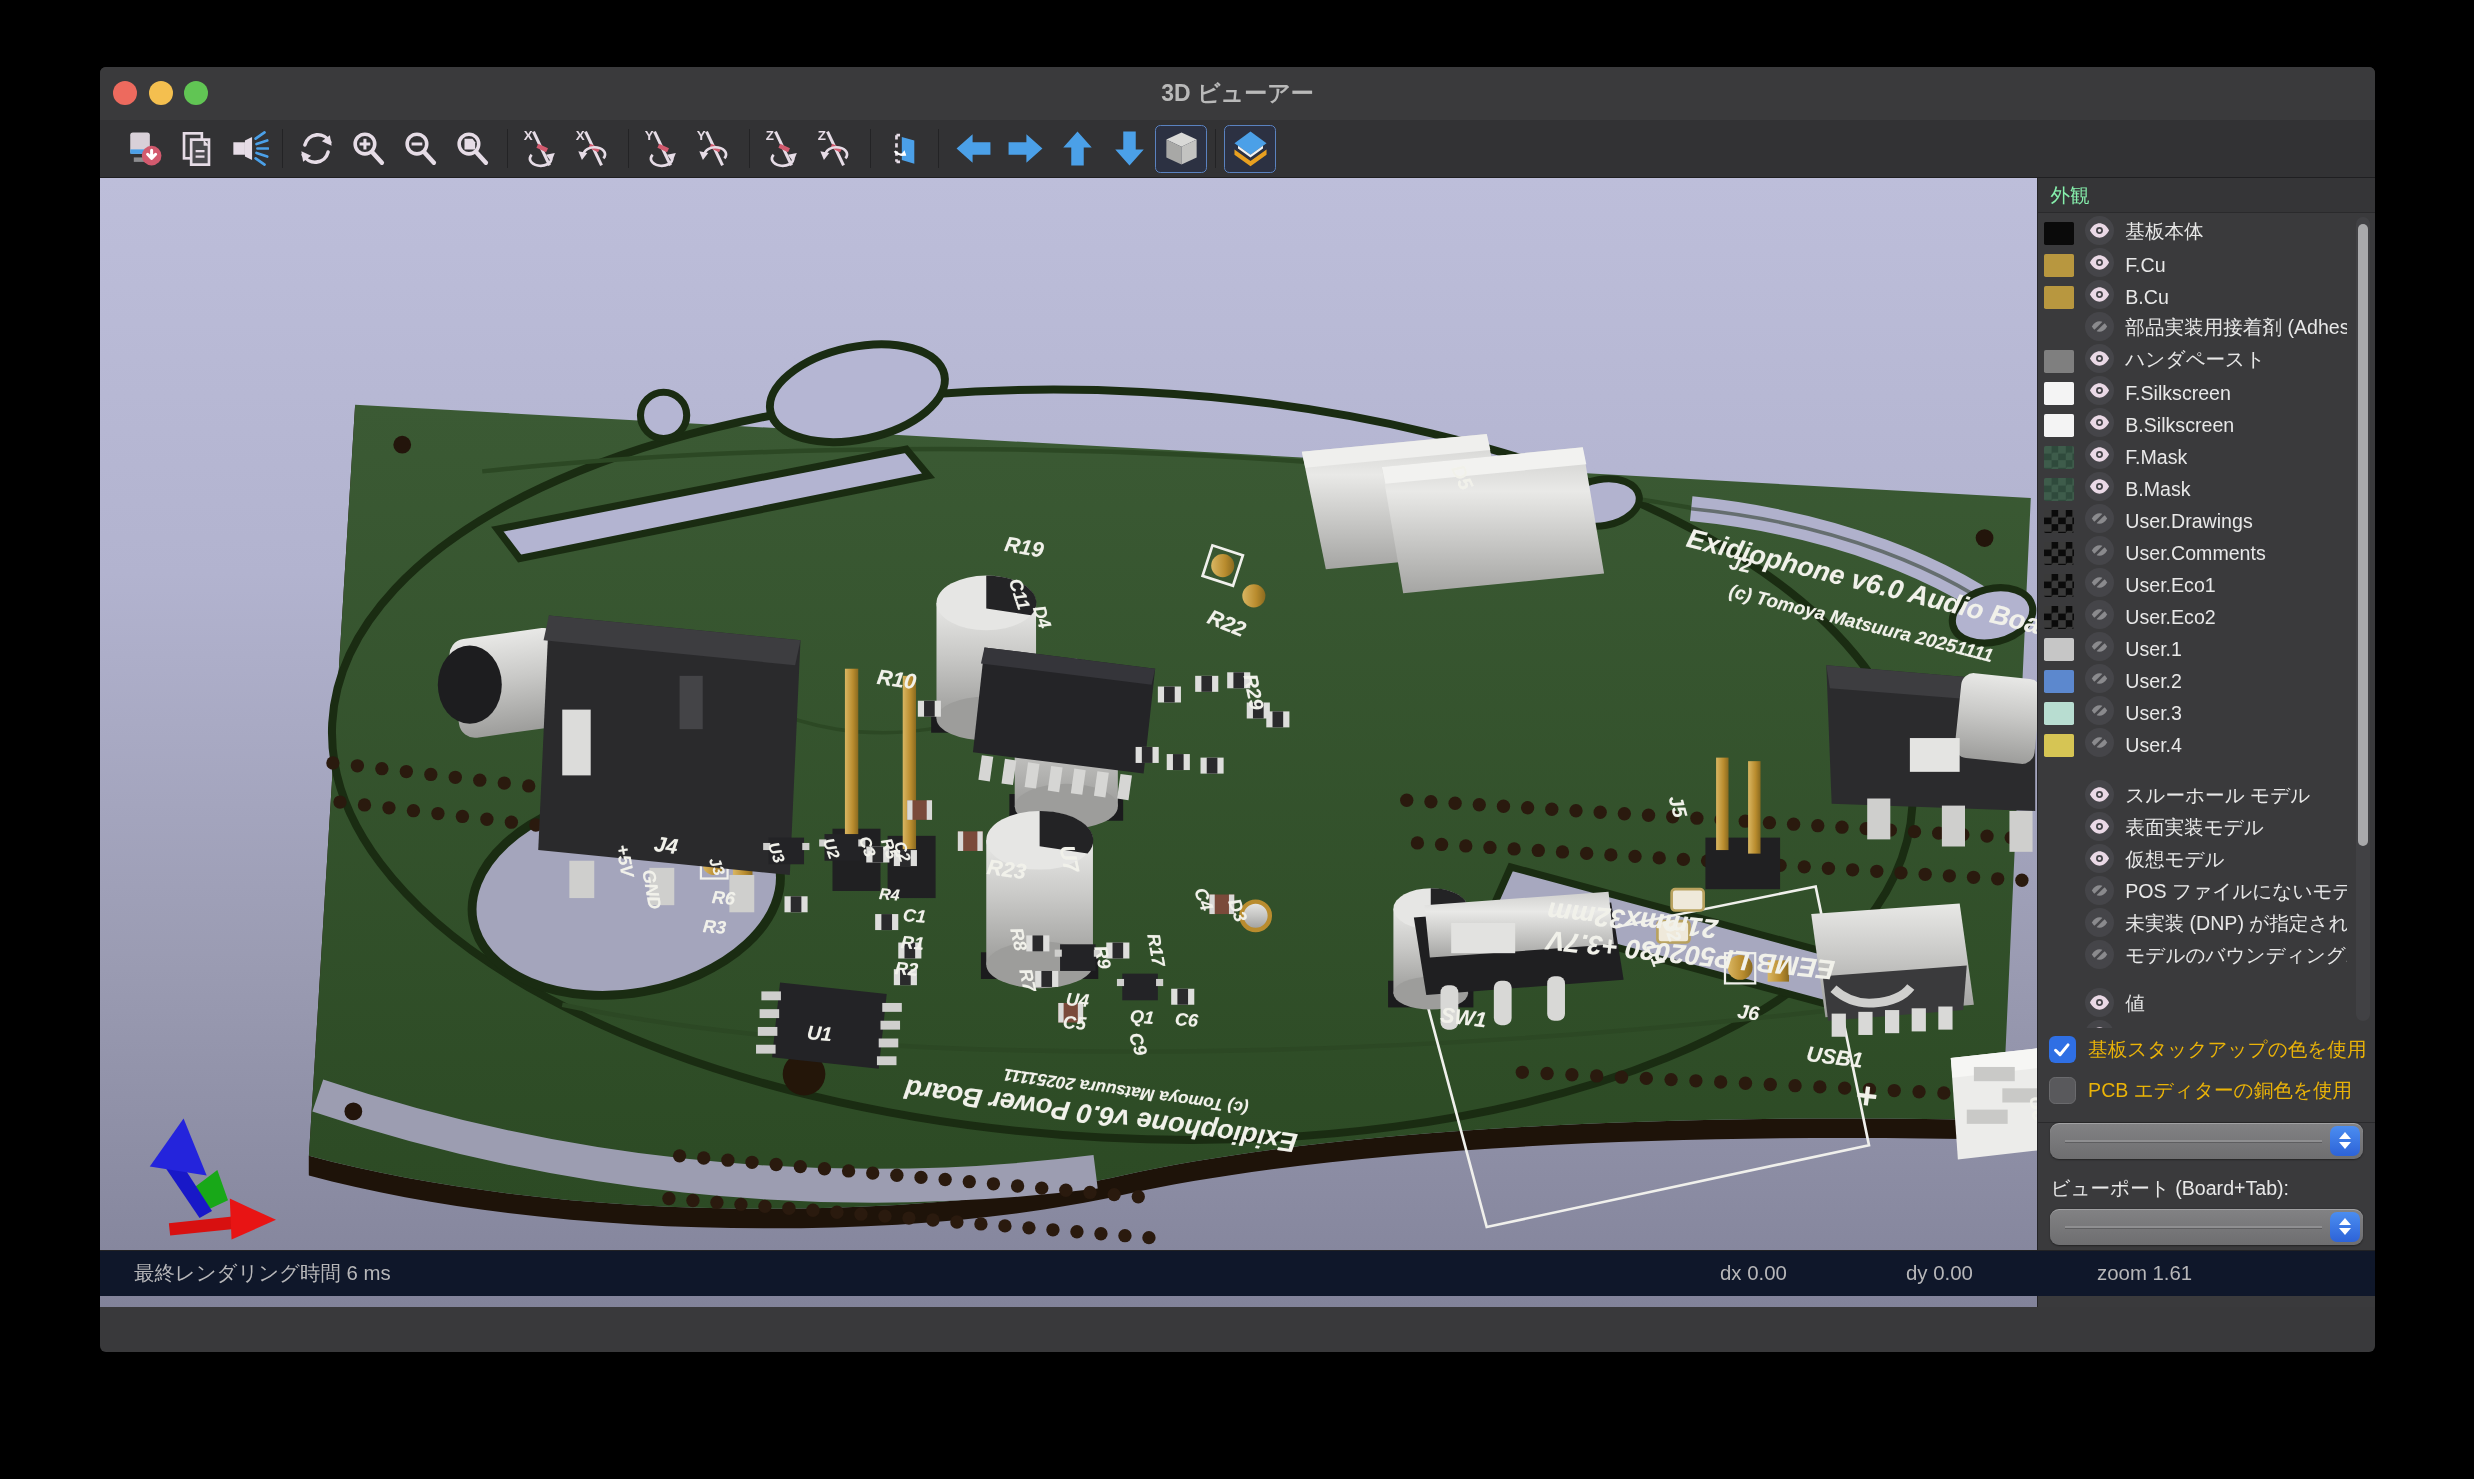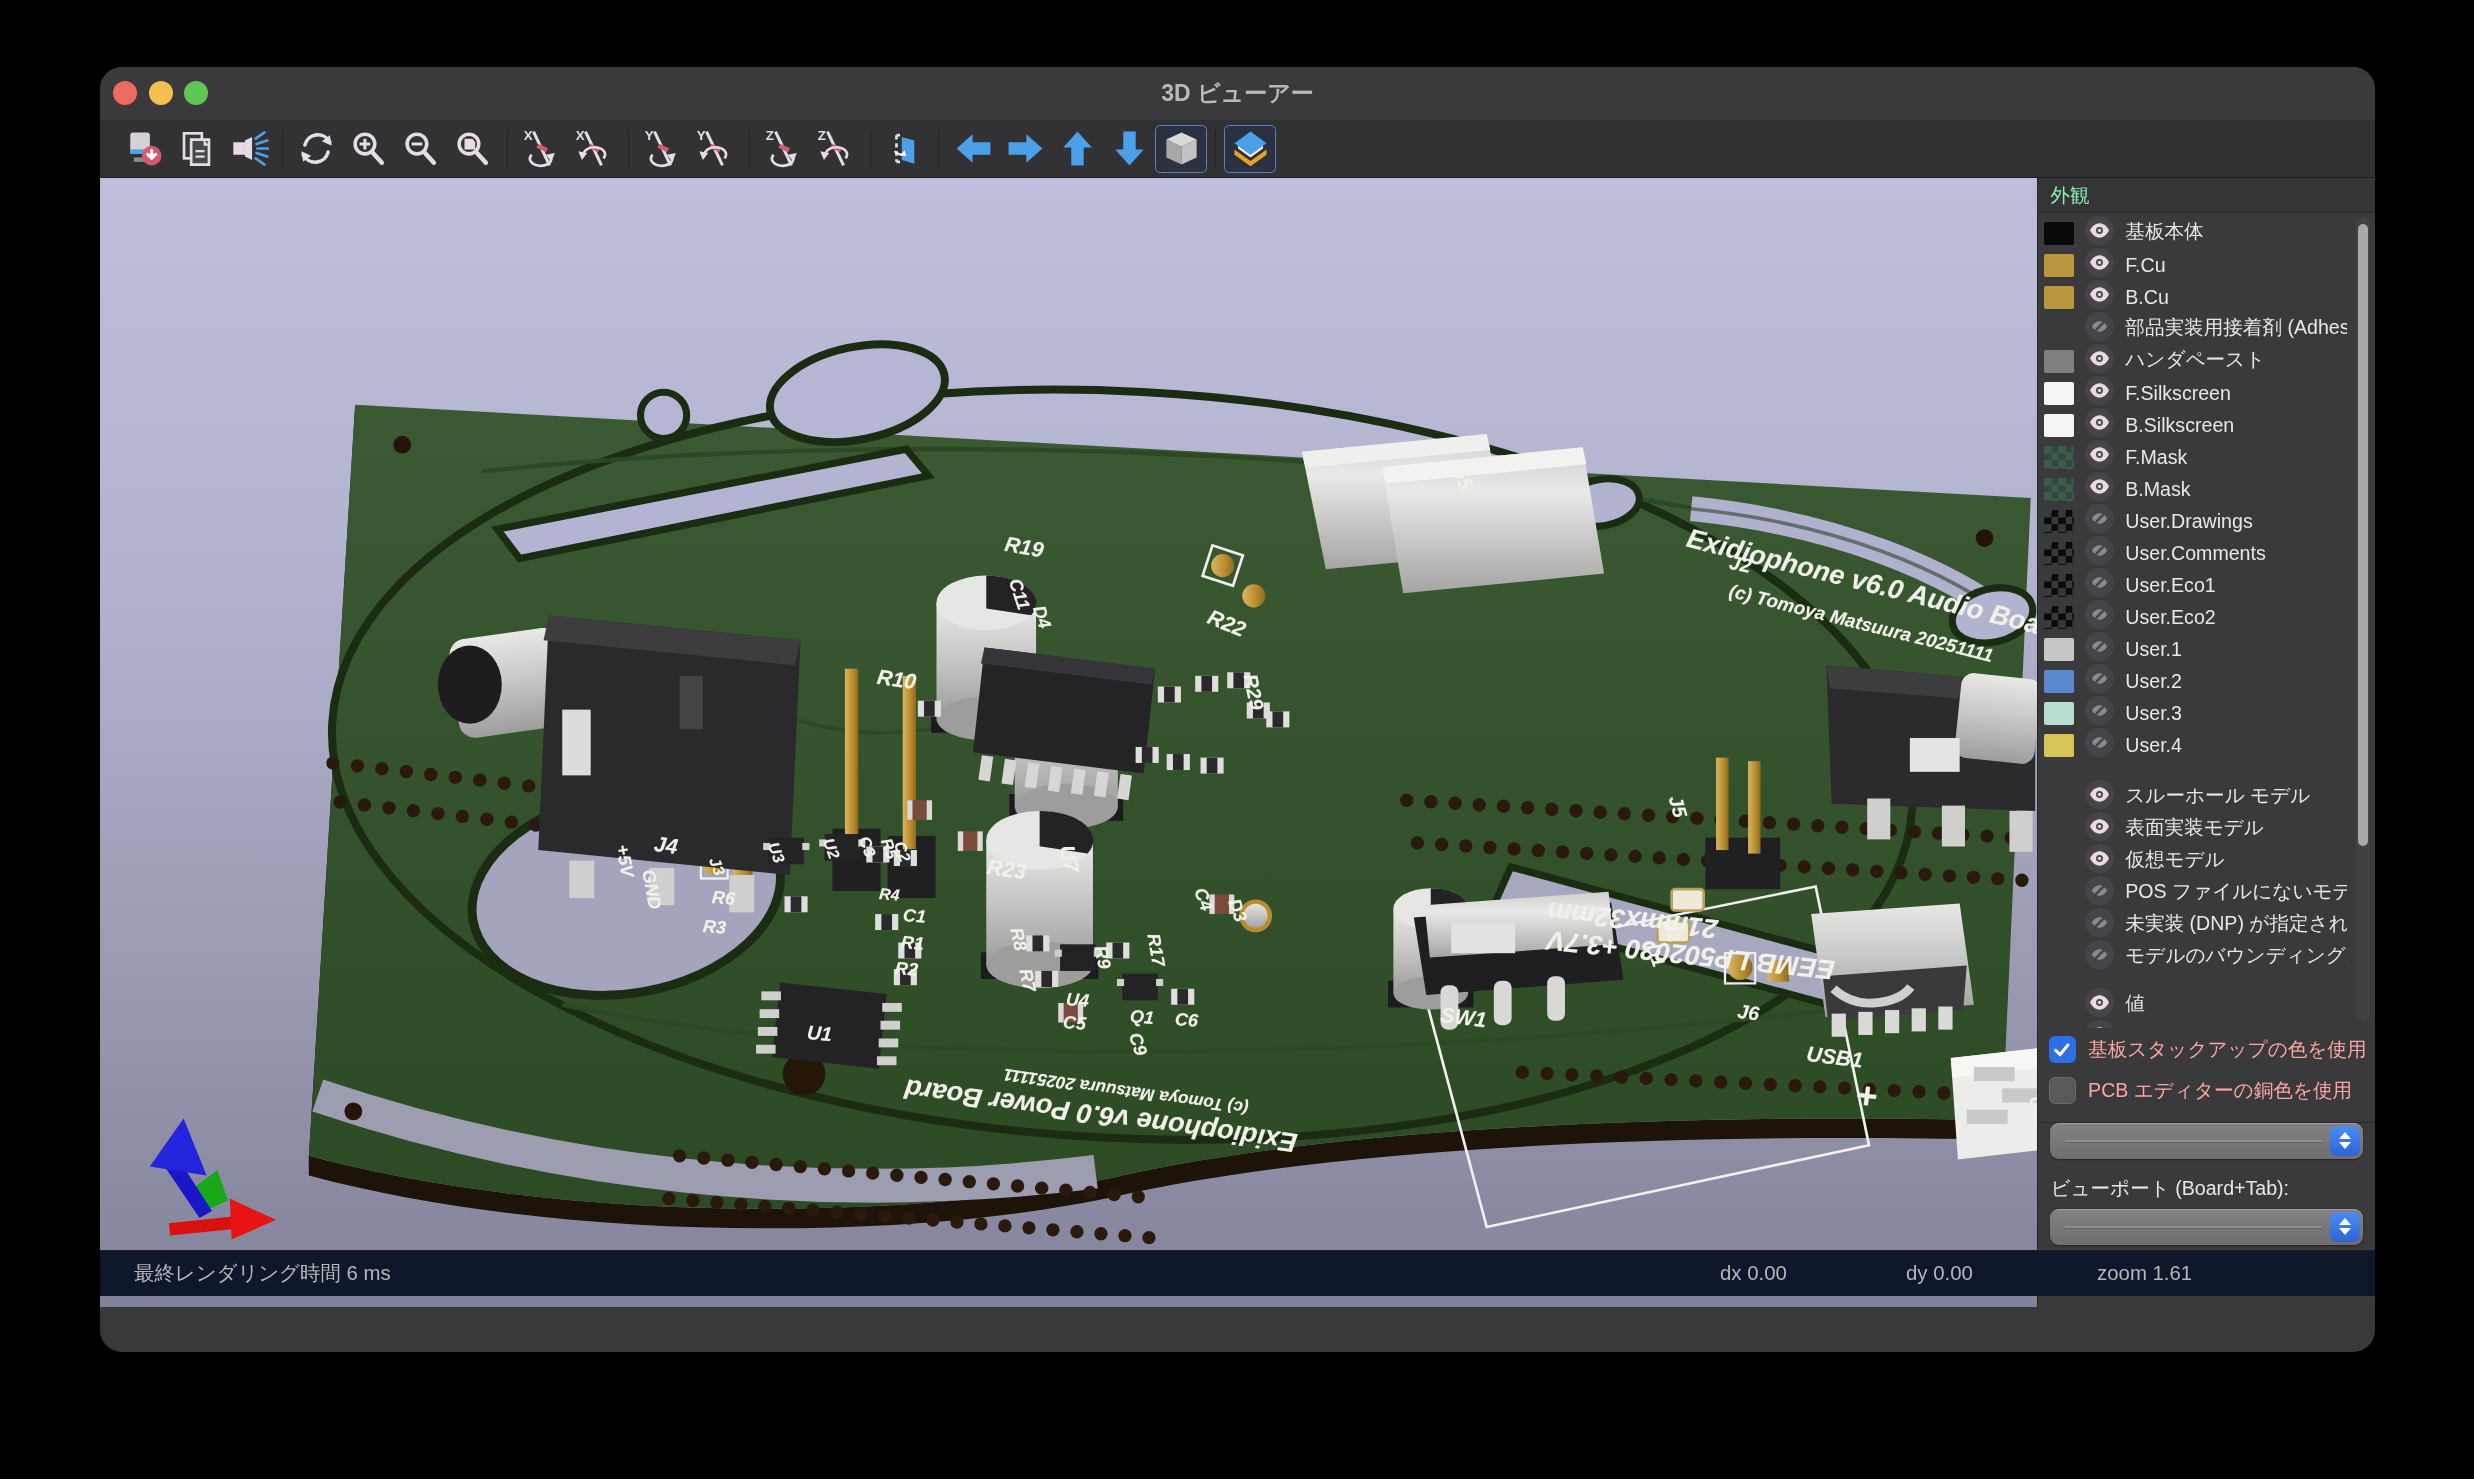--- a/index.html
+++ b/index.html
@@ -1,19 +1,19 @@
 <!DOCTYPE html>
 <html style="font-size:14.2px"><head>
 <meta charset="utf-8">
 <style>
   html,body{margin:0;padding:0;background:#000;width:2475px;height:1479px;
     font-family:"Liberation Sans","DejaVu Sans",sans-serif;-webkit-font-smoothing:antialiased;}
   #stage{position:relative;width:2475px;height:1479px;background:#000;overflow:hidden;}
   #window{position:absolute;left:100px;top:67px;width:2275px;height:1285px;background:#39393b;
-    border-radius:22px;overflow:hidden;}
+    border-radius:6px;overflow:hidden;}
   
   #titlebar{position:absolute;left:0;top:0;width:100%;height:53px;background:#3a3a3c;border-bottom:0.9px solid #2a2a2c;}
   .tl{position:absolute;top:14.2px;width:24px;height:24px;border-radius:50%;}
   #win-title{position:absolute;left:0;right:0;top:0;height:53px;line-height:53px;text-align:center;
     color:#b9b9b9;font-size:23px;font-weight:bold;}
   
   #toolbar{position:absolute;left:0;top:53px;width:100%;height:58px;background:#323234;
     border-bottom:0.9px solid #1f1f21;display:flex;align-items:center;padding-left:18px;box-sizing:border-box;}
   .tbtn{width:52px;height:48px;display:flex;align-items:center;justify-content:center;position:relative;
     border:1.8px solid transparent;border-radius:5.3px;box-sizing:border-box;flex:0 0 auto;}
@@ -42,21 +42,21 @@
     display:flex;align-items:center;justify-content:center;}
   .lrow .lbl{color:#e8e8e8;font-size:19.6px;white-space:nowrap;overflow:hidden;max-width:222px;}
   .gap{height:19.6px;}
   .gap2{height:16px;}
   #scrolltrack{position:absolute;right:5.3px;top:3.6px;width:13.3px;height:804px;background:#414144;border-radius:7.1px;}
   #scrollthumb{position:absolute;left:1.3px;top:7.1px;width:10.7px;height:622px;background:#a9a9ab;border-radius:6.2px;}
   .chkrow{display:flex;align-items:center;height:39px;padding-left:10.7px;margin-top:1.8px;}
   .chk{width:27px;height:27px;border-radius:6.2px;margin-right:12.4px;flex:0 0 auto;display:flex;align-items:center;justify-content:center;}
   .chk.on{background:#2f6fe4;}
   .chk.off{background:#59595c;border:0.9px solid #6a6a6d;box-sizing:border-box;}
-  .chkrow .lbl{color:#fca5a5;font-size:19.6px;white-space:nowrap;}
+  .chkrow .lbl{color:#eab308;font-size:19.6px;white-space:nowrap;}
   #side-sep{height:0.9px;background:#2a2a2c;margin:12.4px 0 0 0;}
   .ddlabel{color:#e8e8e8;font-size:19.6px;padding:16px 0 7.1px 12.4px;}
   .dropdown{position:relative;margin:0 12.4px;height:36px;border-radius:9px;
     background:linear-gradient(#828284,#6e6e70);box-shadow:inset 0 0.9px 0 rgba(255,255,255,.25),0 0.9px 1.8px rgba(0,0,0,.4);}
   .dd-line{position:absolute;left:14.2px;right:41px;top:17px;height:1.8px;background:#8f8f91;border-bottom:0.9px solid #5e5e60;}
   .dd-btn{position:absolute;right:2.7px;top:2.7px;width:30px;height:30px;border-radius:7.1px;background:linear-gradient(#4b8df0,#2d63d8);
     display:flex;flex-direction:column;align-items:center;justify-content:center;gap:2.7px;}
   .dd-btn .up{width:0;height:0;border-left:6.2px solid transparent;border-right:6.2px solid transparent;border-bottom:7.1px solid #fff;}
   .dd-btn .dn{width:0;height:0;border-left:6.2px solid transparent;border-right:6.2px solid transparent;border-top:7.1px solid #fff;}
   

